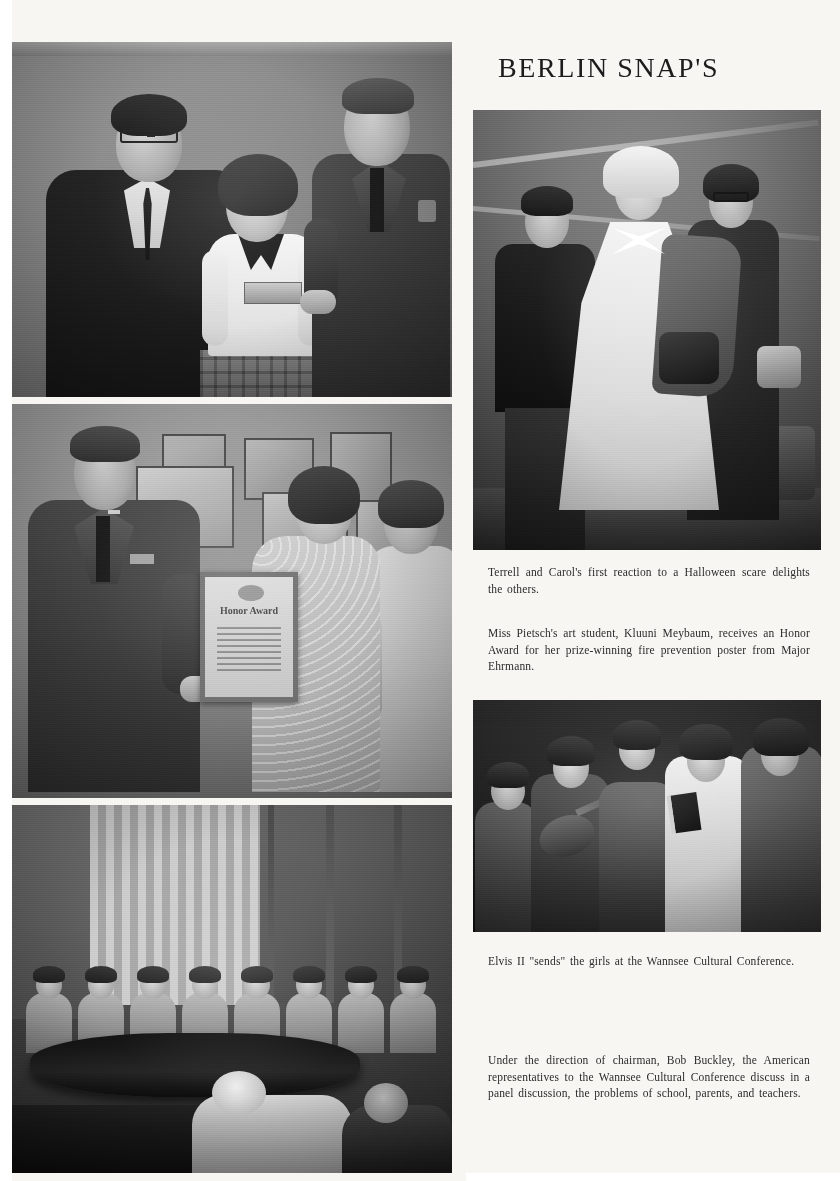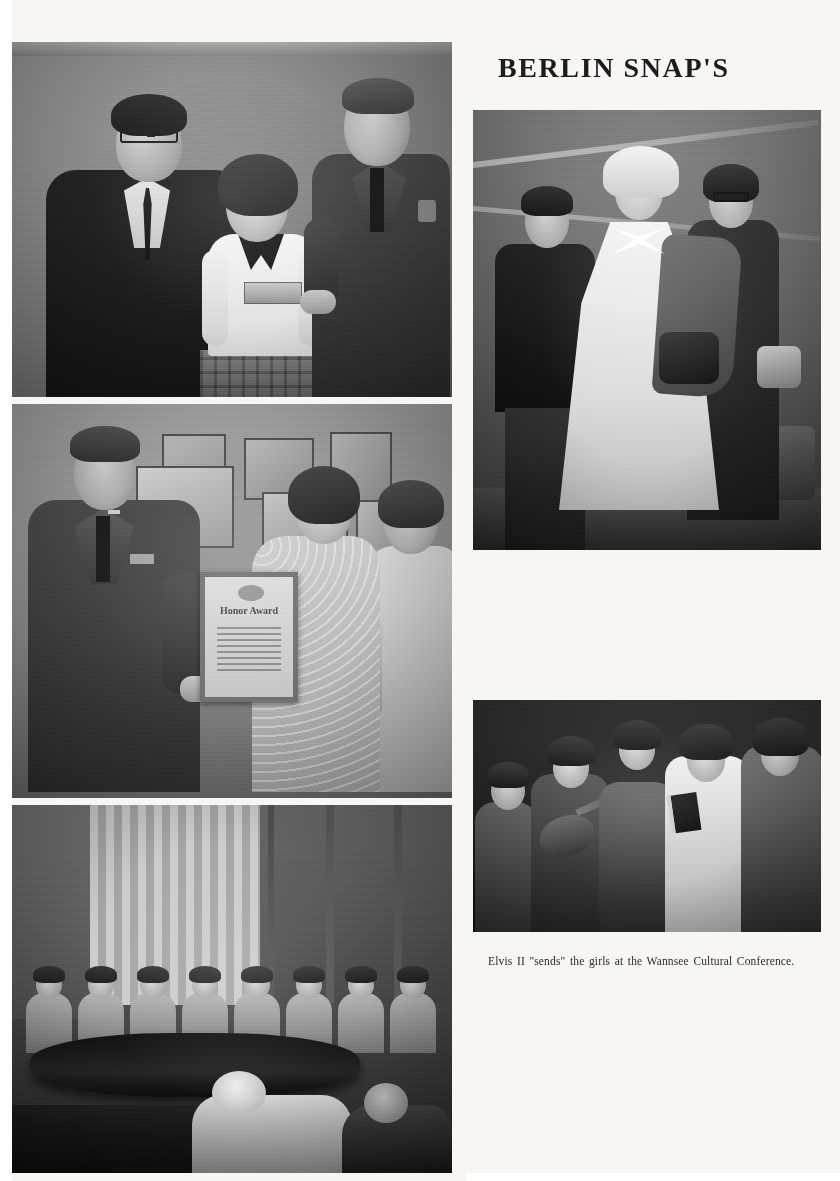--- a/index.html
+++ b/index.html
@@ -53,21 +53,21 @@
     color: #2b2b2b;
     text-align: justify;
     letter-spacing: 0.15px;
     word-spacing: 1.5px;
   }
   .caption.centered { text-align: center; }
 
   .section-title {
     position: absolute;
     font-family: "Liberation Serif", serif;
-    font-weight: bold;
+    font-weight: normal;
     letter-spacing: 1.6px;
     color: #1c1c1c;
   }
 
   
   #photo-award-essay {
     left: 12px; top: 42px; width: 440px; height: 355px;
     background: linear-gradient(180deg, #8e8e8e 0%, #7a7a7a 40%, #6b6b6b 100%);
   }
   .wall1 {
@@ -563,21 +563,23 @@
     <div class="br-coat"></div>
     <div class="br-bag"></div>
     <div class="br-bow"></div>
     <div class="br-head"></div>
     <div class="br-bonnet"></div>
 
     <div class="grain"></div>
     <div class="vign"></div>
   </div>
 
-
+  <div class="caption" style="left:488px; top:564px; width:322px;">Terrell and Carol's first reaction to a Halloween scare delights the others.</div>
+
+  <div class="caption" style="left:488px; top:625px; width:322px;">Miss Pietsch's art student, Kluuni Meybaum, receives an Honor Award for her prize-winning fire prevention poster from Major Ehrmann.</div>
 
   <div class="photo" id="photo-elvis">
     <div class="e-wall"></div>
 
     <div class="e-p" style="left:2px;  width:62px; height:130px; background:linear-gradient(180deg,#6d675c,#3a362f);"></div>
     <div class="e-head" style="left:18px; top:72px; width:34px; height:38px;"></div>
     <div class="e-hair" style="left:14px; top:62px; width:42px; height:26px;"></div>
 
     <div class="e-p" style="left:58px; width:78px; height:158px; background:linear-gradient(180deg,#5c574d,#2c2924);"></div>
     <div class="e-head" style="left:80px; top:48px; width:36px; height:40px;"></div>
@@ -596,16 +598,17 @@
     <div class="e-p" style="left:268px; width:82px; height:186px; background:linear-gradient(180deg,#7a756a,#36332c);"></div>
     <div class="e-head" style="left:288px; top:34px; width:38px; height:42px;"></div>
     <div class="e-hair" style="left:280px; top:18px; width:56px; height:38px;"></div>
 
     <div class="grain"></div>
     <div class="vign"></div>
   </div>
 
   <div class="caption" style="left:488px; top:953px; width:322px;">Elvis II "sends" the girls at the Wannsee Cultural Conference.</div>
 
+  <div class="caption" style="left:488px; top:1052px; width:322px;">Under the direction of chairman, Bob Buckley, the American representatives to the Wannsee Cultural Conference discuss in a panel discussion, the problems of school, parents, and teachers.</div>
 
   <div class="edge-left"></div>
   <div class="block-bottom-right" style="top:1173px; height:8px;"></div>
 </div>
 
 </body></html>

